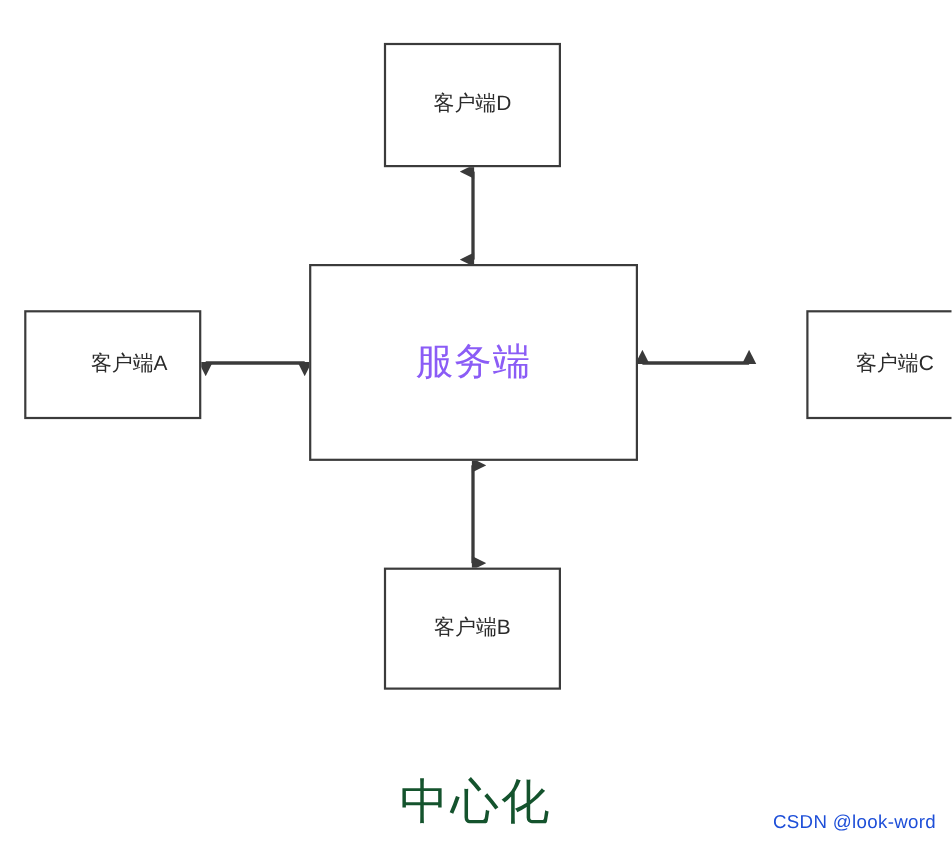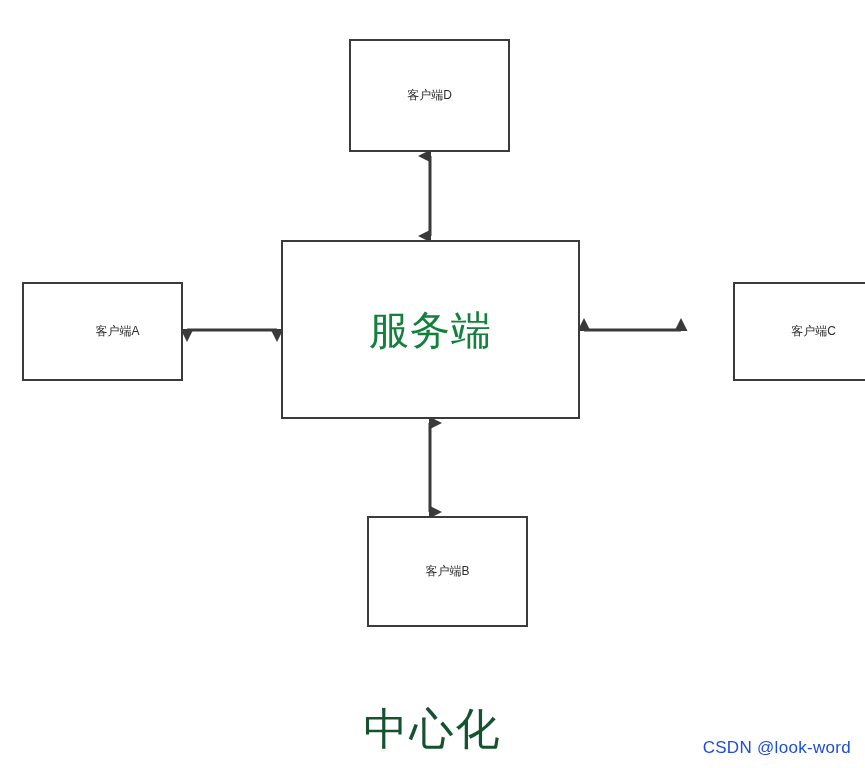--- a/index.html
+++ b/index.html
@@ -42,54 +42,54 @@
   }
 
   
   #node-server {
     left: 281px;
     top: 240px;
     width: 299px;
     height: 179px;
   }
   #node-server .node-label {
-    font-size: 40px;
+    font-size: 34px;
     letter-spacing: 1px;
-    color: #15803d;
+    color: #8b5cf6;
   }
 
   
   #node-client-d {
     left: 349px;
     top: 39px;
     width: 161px;
     height: 113px;
   }
   #node-client-b {
-    left: 367px;
+    left: 349px;
     top: 516px;
     width: 161px;
     height: 111px;
   }
   #node-client-a {
     left: 22px;
     top: 282px;
     width: 161px;
     height: 99px;
     padding-left: 30px;
   }
   #node-client-c {
     left: 685px;
     top: 282px;
     width: 161px;
     height: 99px;
     margin-left: 48px;
   }
   .client .node-label {
-    font-size: 12px;
+    font-size: 19px;
   }
 
   
   #arrows {
     position: absolute;
     left: 0;
     top: 0;
     width: 865px;
     height: 768px;
     pointer-events: none;

